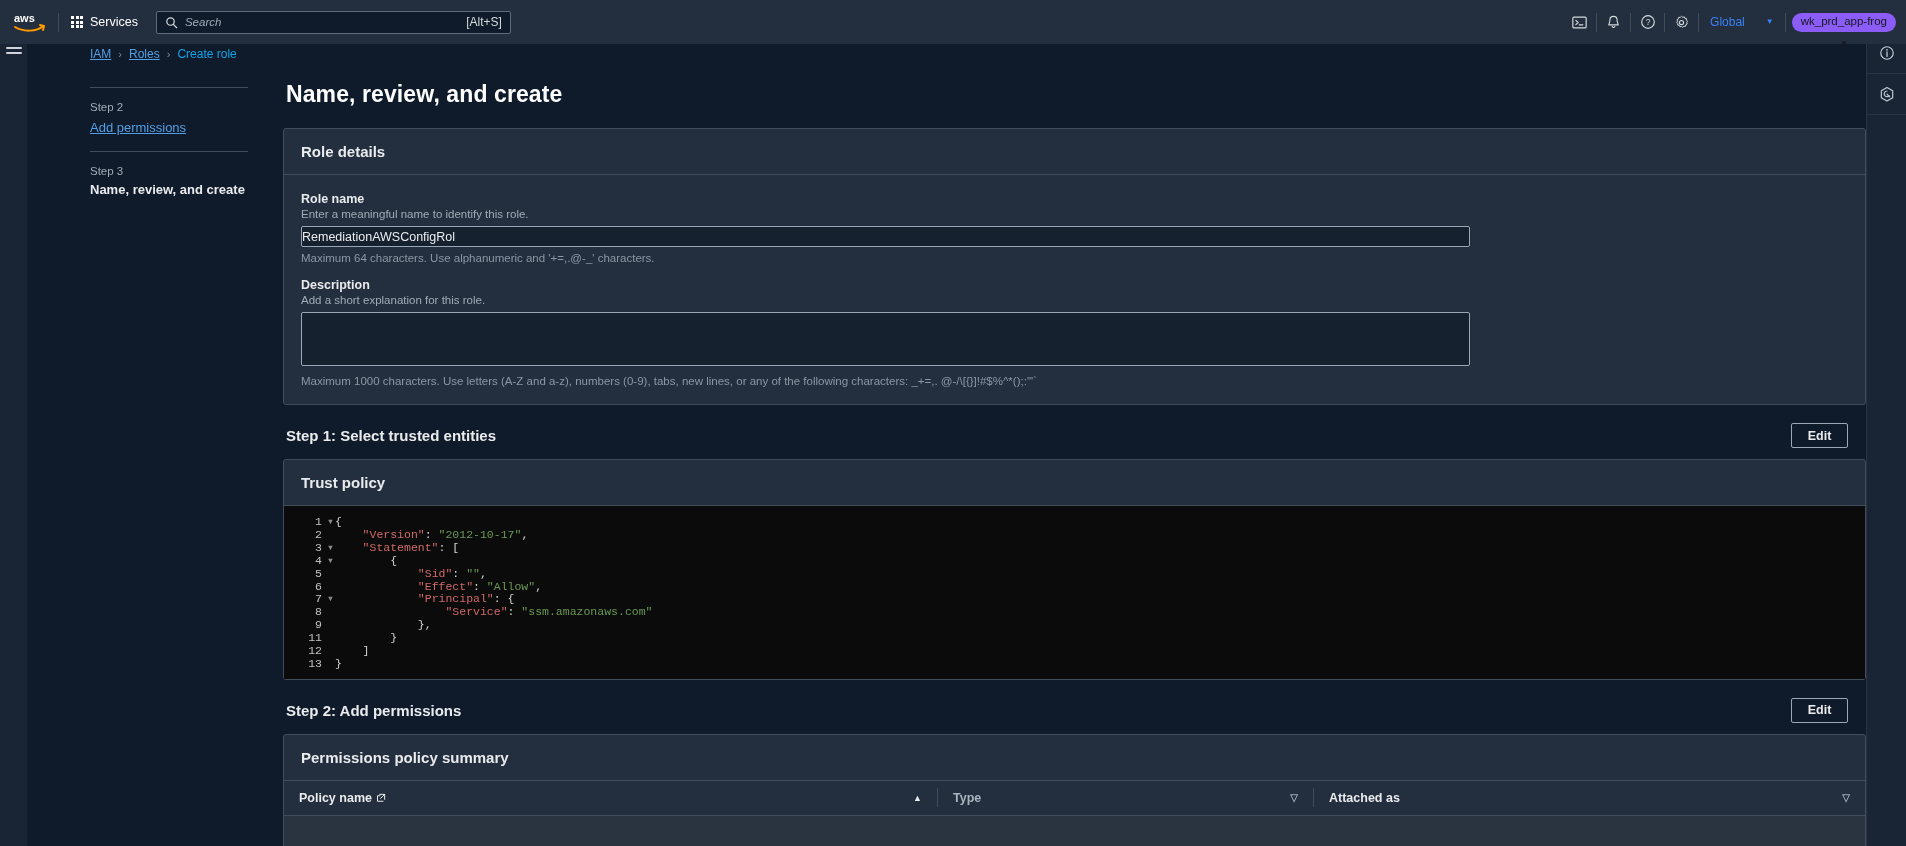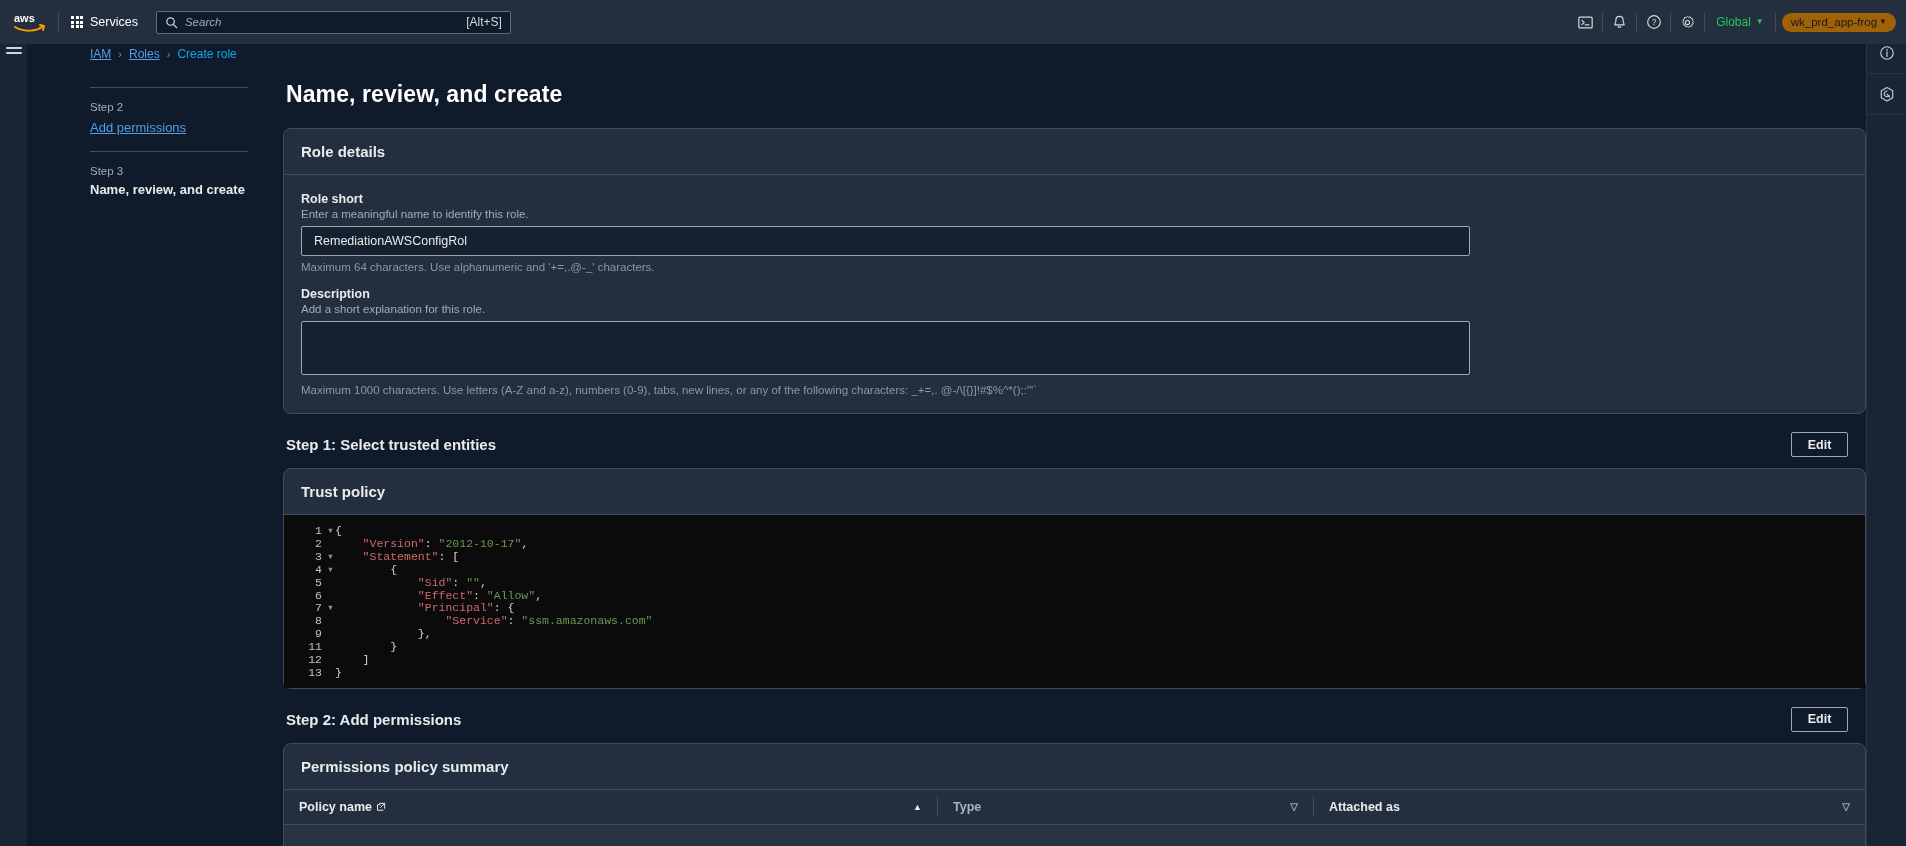--- a/index.html
+++ b/index.html
@@ -45,27 +45,27 @@
     font-family: "Liberation Sans", sans-serif; margin-left: 7px;
   }
   .searchwrap input::placeholder { color: #a1abb8; font-style: italic; }
   .shortcut { font-size: 12px; color: #d5dbdb; }
   .nav-right { margin-left: auto; display: flex; align-items: center; height: 33px; }
   .nav-icon {
     width: 33px; height: 33px; display: flex; align-items: center; justify-content: center;
     cursor: pointer;
   }
   .nav-text-btn {
-    padding: 0 11px; height: 33px; display: flex; align-items: center; gap: 5px;
-    font-size: 12px; color: #22c55e; cursor: pointer;
+    padding: 0 11px; height: 33px; display: flex; align-items: center; gap: 21px;
+    font-size: 12px; color: #3b82f6; cursor: pointer;
   }
   .acct-pill {
     margin: 0 10px 0 6px; padding: 2px 9px; height: 19px;
-    background: #a16207; color: #16191f; border-radius: 10px;
-    font-size: 11.5px; display: flex; align-items: center; gap: 2px; cursor: pointer;
+    background: #8b5cf6; color: #16191f; border-radius: 10px;
+    font-size: 11.5px; display: flex; align-items: center; gap: 13px; cursor: pointer; flex-direction: column;
   }
   .caret { font-size: 8px; line-height: 1; }
 
   
   .leftrail {
     position: absolute; top: 33px; left: 0; width: 27px; height: 813px;
     background: #192534;
   }
   .burger {
     margin: 9px auto 0; width: 16px; cursor: pointer;
@@ -104,36 +104,36 @@
   
   .main {
     position: absolute; top: 33px; left: 283px; width: 1583px; height: 813px;
     overflow: hidden; padding: 0 0 0 0;
   }
   .page-title {
     font-size: 23px; color: #ffffff; font-weight: bold;
     margin: 48px 0 20px 3px; letter-spacing: .1px;
   }
   .container {
-    background: #232f3e; border: 1px solid #414d5c; border-radius: 8px;
+    background: #232f3e; border: 1px solid #414d5c; border-radius: 3px;
     margin-bottom: 4px;
   }
   .container-head {
     padding: 14px 17px; font-size: 15px; color: #e9ebed; font-weight: bold;
     border-bottom: 1px solid #414d5c;
   }
   .container-body { padding: 17px; }
 
   .field-label { font-size: 12.5px; color: #e9ebed; font-weight: bold; }
   .field-desc { font-size: 11.5px; color: #a1abb8; margin-top: 2px; }
   .field-constraint { font-size: 11.5px; color: #8b97a5; margin-top: 5px; }
   .text-input {
-    width: 1169px; height: 30px; margin-top: 6px;
+    width: 1169px; height: 21px; margin-top: 6px;
     background: #16212f; border: 1px solid #9ba7b6; border-radius: 2px;
-    color: #e9ebed; font-size: 12.5px; padding: 0 12px;
+    color: #e9ebed; font-size: 12.5px; padding: 0 0;
     font-family: "Liberation Sans", sans-serif; outline: none;
   }
   .text-area {
     width: 1169px; height: 54px; margin-top: 6px; resize: none;
     background: #16212f; border: 1px solid #9ba7b6; border-radius: 2px;
     color: #e9ebed; font-size: 12.5px; padding: 5px 8px;
     font-family: "Liberation Sans", sans-serif; outline: none;
   }
   .field-group { margin-bottom: 14px; }
 
@@ -309,21 +309,21 @@
 
 <div class="main">
 
   <div class="page-title">Name, review, and create</div>
 
   <div class="container">
     <div class="container-head">Role details</div>
     <div class="container-body">
 
       <div class="field-group">
-        <div class="field-label">Role short</div>
+        <div class="field-label">Role name</div>
         <div class="field-desc">Enter a meaningful name to identify this role.</div>
         <input class="text-input" type="text" value="RemediationAWSConfigRol" style="">
         <div class="field-constraint">Maximum 64 characters. Use alphanumeric and '+=,.@-_' characters.</div>
       </div>
 
       <div class="field-group" style="margin-bottom:0;">
         <div class="field-label">Description</div>
         <div class="field-desc">Add a short explanation for this role.</div>
         <textarea class="text-area" placeholder="" style=""></textarea>
         <div class="field-constraint">Maximum 1000 characters. Use letters (A-Z and a-z), numbers (0-9), tabs, new lines, or any of the following characters: _+=,. @-/\[{}]!#$%^*();:"'`</div>

